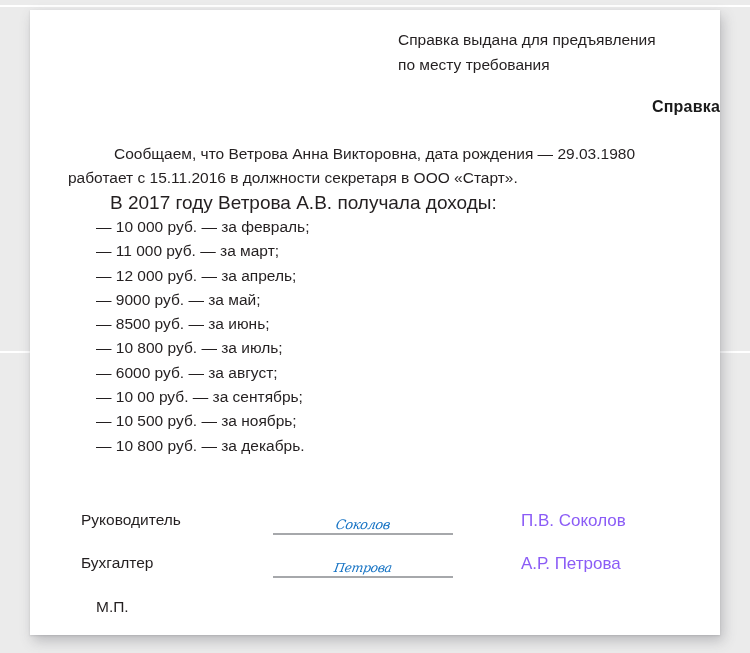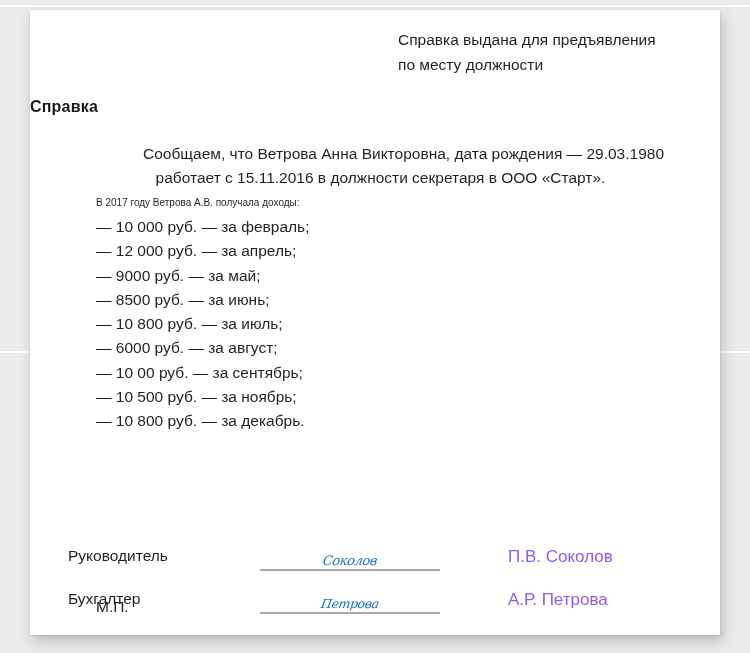--- a/index.html
+++ b/index.html
@@ -65,46 +65,46 @@
     text-align: left;
   }
   .header-note div { white-space: nowrap; }
 
   
   .doc-title {
     position: absolute;
     left: 0;
     top: 88px;
     width: 690px;
-    text-align: left;
+    text-align: right;
     font-size: 16px;
     font-weight: bold;
     color: #1a1a1a;
     letter-spacing: 0.2px;
   }
 
   
   .body-para {
     position: absolute;
     left: 38px;
     top: 132px;
     width: 625px;
     font-size: 15.5px;
     line-height: 24px;
     color: #231f20;
     text-indent: 46px;
-    text-align: center;
+    text-align: left;
   }
 
   
   .list-intro {
     position: absolute;
-    left: 66px;
+    left: 80px;
     top: 181px;
-    font-size: 10px;
+    font-size: 19px;
     line-height: 24px;
     color: #231f20;
     white-space: nowrap;
   }
 
   
   .income-list {
     position: absolute;
     left: 66px;
     top: 205px;
@@ -115,24 +115,23 @@
   .income-list li {
     font-size: 15.5px;
     line-height: 24.3px;
     color: #231f20;
     white-space: nowrap;
   }
 
   
   .sig-row {
     position: absolute;
-    left: 38px;
+    left: 51px;
     width: 620px;
     height: 34px;
-    margin-top: 36px;
   }
   .sig-row.row1 { top: 497px; }
   .sig-row.row2 { top: 540px; }
 
   .sig-role {
     position: absolute;
     left: 0;
     top: 4px;
     font-size: 15.5px;
     color: #231f20;
@@ -194,31 +193,32 @@
 <div id="backdrop">
   <div class="seam s1"></div>
   <div class="seam s2"></div>
 </div>
 
 <div id="sheet">
   <div class="page-inner">
 
     <div class="header-note">
       <div>Справка выдана для предъявления</div>
-      <div>по месту должности</div>
+      <div>по месту требования</div>
     </div>
 
     <div class="doc-title">Справка</div>
 
     <div class="body-para">Сообщаем, что Ветрова Анна Викторовна, дата рождения — 29.03.1980 работает с 15.11.2016 в должности секретаря в ООО «Старт».</div>
 
     <div class="list-intro">В 2017 году Ветрова А.В. получала доходы:</div>
 
     <ul class="income-list">
       <li>— 10 000 руб. — за февраль;</li>
+      <li>— 11 000 руб. — за март;</li>
       <li>— 12 000 руб. — за апрель;</li>
       <li>— 9000 руб. — за май;</li>
       <li>— 8500 руб. — за июнь;</li>
       <li>— 10 800 руб. — за июль;</li>
       <li>— 6000 руб. — за август;</li>
       <li>— 10 00 руб. — за сентябрь;</li>
       <li>— 10 500 руб. — за ноябрь;</li>
       <li>— 10 800 руб. — за декабрь.</li>
     </ul>
 

